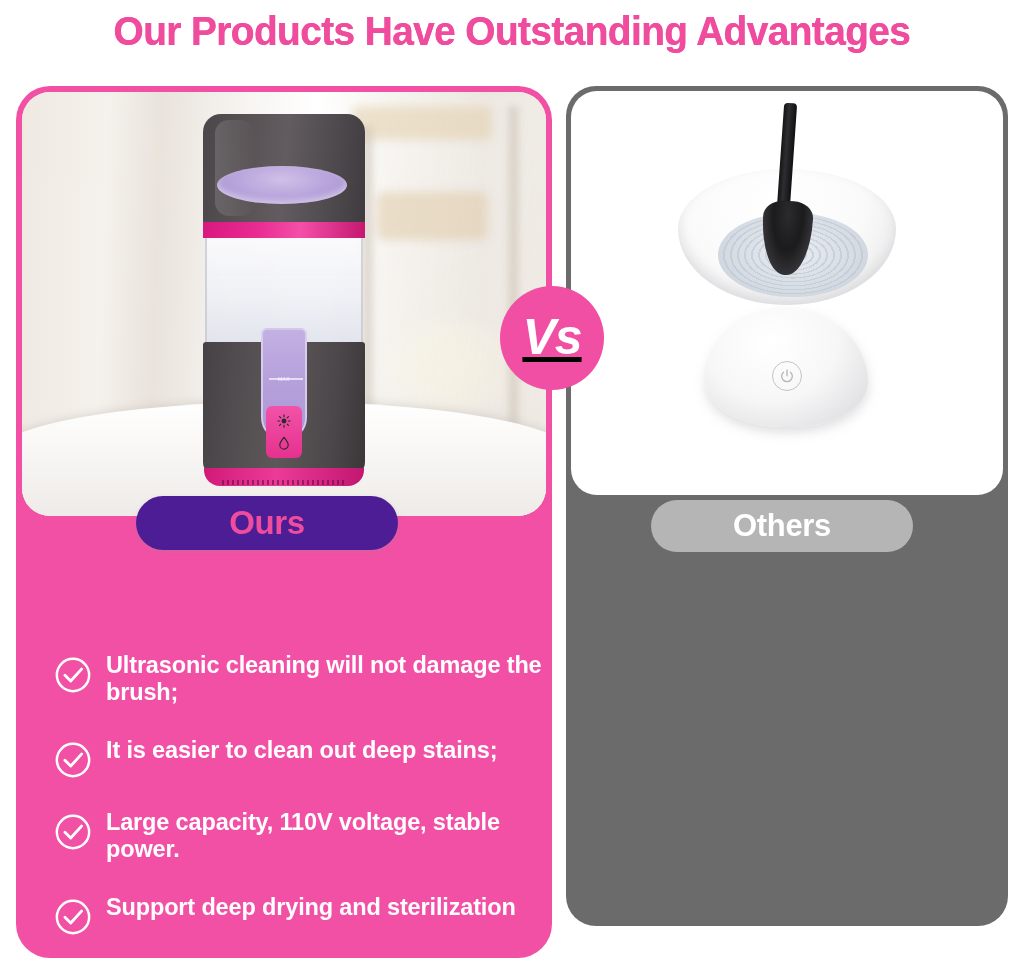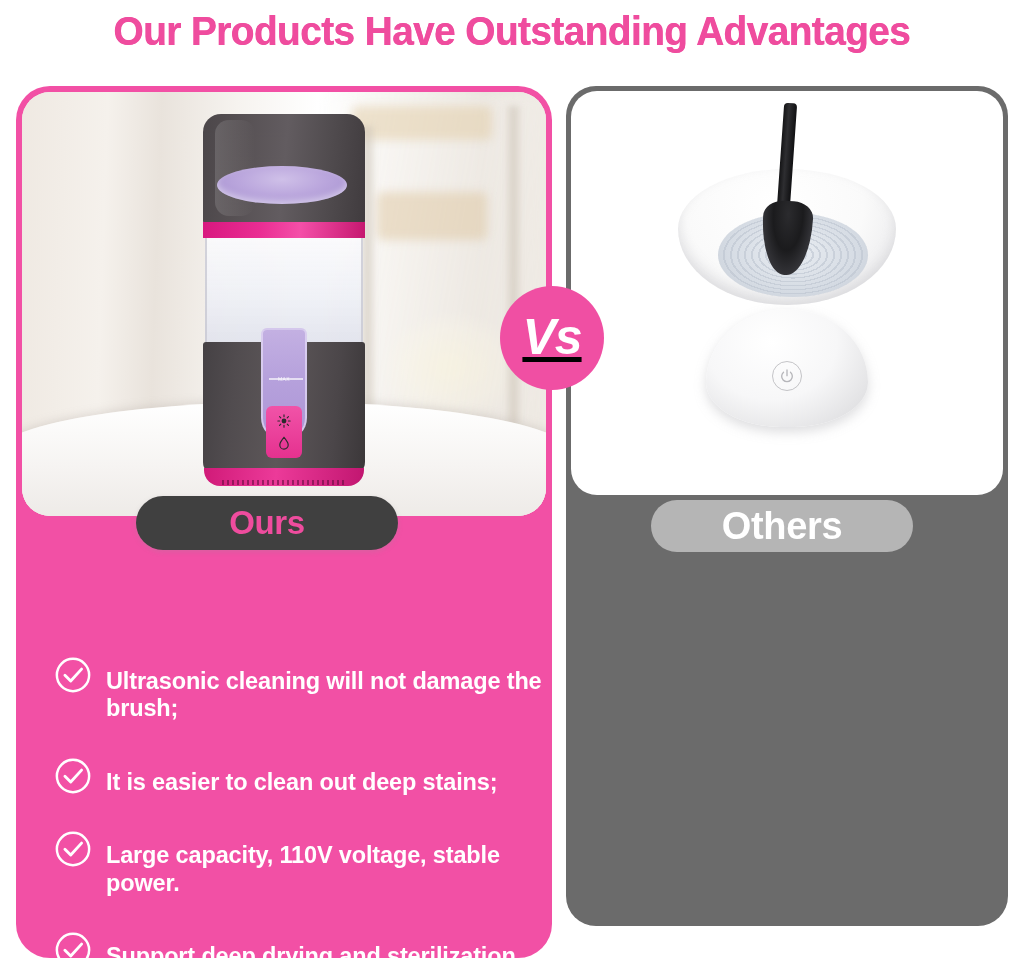--- a/index.html
+++ b/index.html
@@ -265,39 +265,39 @@
 
   
   .pill {
     position: absolute;
     display: flex; align-items: center; justify-content: center;
     z-index: 10;
   }
   .pill-ours {
     left: 136px; top: 496px;
     width: 262px; height: 54px;
-    background: #404040;
+    background: #4c1d95;
     border-radius: 27px;
     box-shadow: 0 2px 5px rgba(150,140,150,0.25);
   }
   .pill-ours span {
     color: #ef4c9e;
     font-size: 33px;
     font-weight: 700;
     letter-spacing: -0.4px;
   }
   .pill-others {
     left: 651px; top: 500px;
     width: 262px; height: 52px;
     background: #b5b5b5;
     border-radius: 26px;
   }
   .pill-others span {
     color: #ffffff;
-    font-size: 38px;
+    font-size: 31px;
     font-weight: 700;
     letter-spacing: -0.3px;
   }
 
   
   .feature-list {
     position: absolute;
     display: flex;
     flex-direction: column;
   }
@@ -313,21 +313,20 @@
   }
   .feat-icon {
     flex: 0 0 auto;
     width: 38px; height: 38px;
     margin-top: 4px;
   }
   .feat-text {
     color: #ffffff;
     font-weight: 700;
     line-height: 1.17;
-    margin-top: 16px;
   }
   .list-ours .feat-text { font-size: 23.5px; letter-spacing: -0.15px; }
 </style>
 </head>
 <body>
 
 <div class="title-bar">
   <div class="title-text">Our Products Have Outstanding Advantages</div>
 </div>
 

